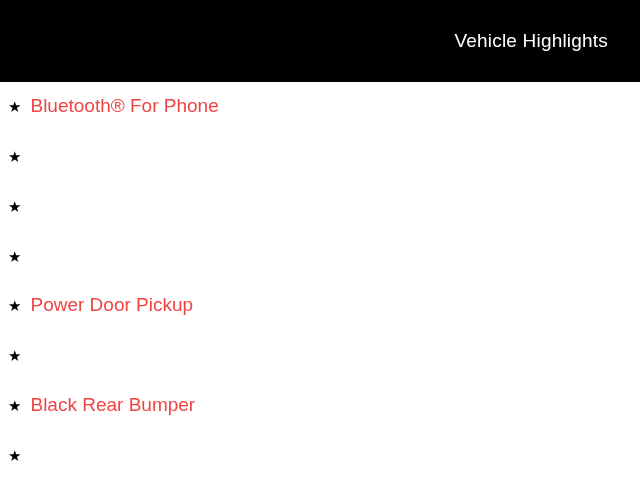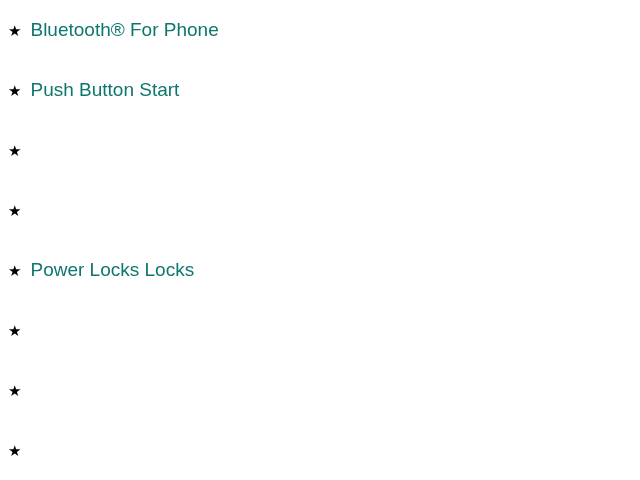--- a/index.html
+++ b/index.html
@@ -49,65 +49,68 @@
     box-sizing: border-box;
   }
   .star {
     color: #000000;
     font-size: 15px;
     line-height: 1;
     margin-right: 9px;
     flex: none;
   }
   .label {
-    color: #0f766e;
+    color: #ef4444;
     font-size: 19px;
     line-height: 1.2;
     white-space: nowrap;
     text-align: right;
   }
 </style>
 </head>
 <body>
 
 <div class="page">
 
+  <div class="header">
+    <span class="header-title">Vehicle Highlights</span>
+  </div>
 
   <div class="feature-list">
 
     <div class="feature-item">
       <span class="star">★</span>
       <span class="label">Bluetooth® For Phone</span>
-    </div>
-
-    <div class="feature-item">
-      <span class="star">★</span>
-      <span class="label">Push Button Start</span>
-    </div>
-
-    <div class="feature-item">
-      <span class="star">★</span>
-    </div>
-
-    <div class="feature-item">
-      <span class="star">★</span>
-    </div>
-
-    <div class="feature-item">
-      <span class="star">★</span>
-      <span class="label">Power Locks Locks</span>
     </div>
 
     <div class="feature-item">
       <span class="star">★</span>
     </div>
 
     <div class="feature-item">
       <span class="star">★</span>
     </div>
 
     <div class="feature-item">
       <span class="star">★</span>
     </div>
 
+    <div class="feature-item">
+      <span class="star">★</span>
+      <span class="label">Power Door Pickup</span>
+    </div>
+
+    <div class="feature-item">
+      <span class="star">★</span>
+    </div>
+
+    <div class="feature-item">
+      <span class="star">★</span>
+      <span class="label">Black Rear Bumper</span>
+    </div>
+
+    <div class="feature-item">
+      <span class="star">★</span>
+    </div>
+
   </div>
 
 </div>
 
 </body></html>

